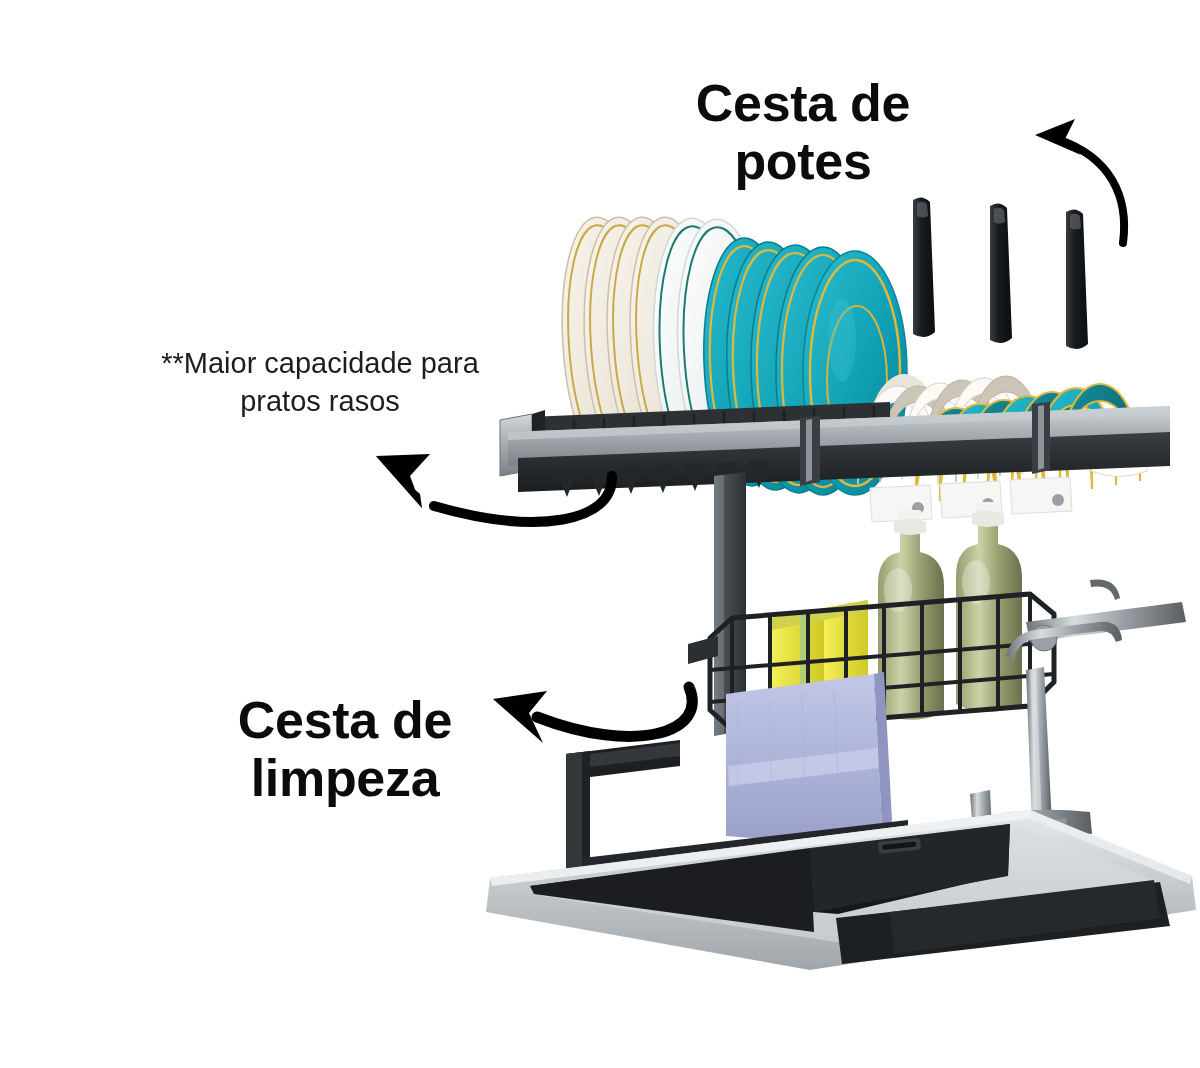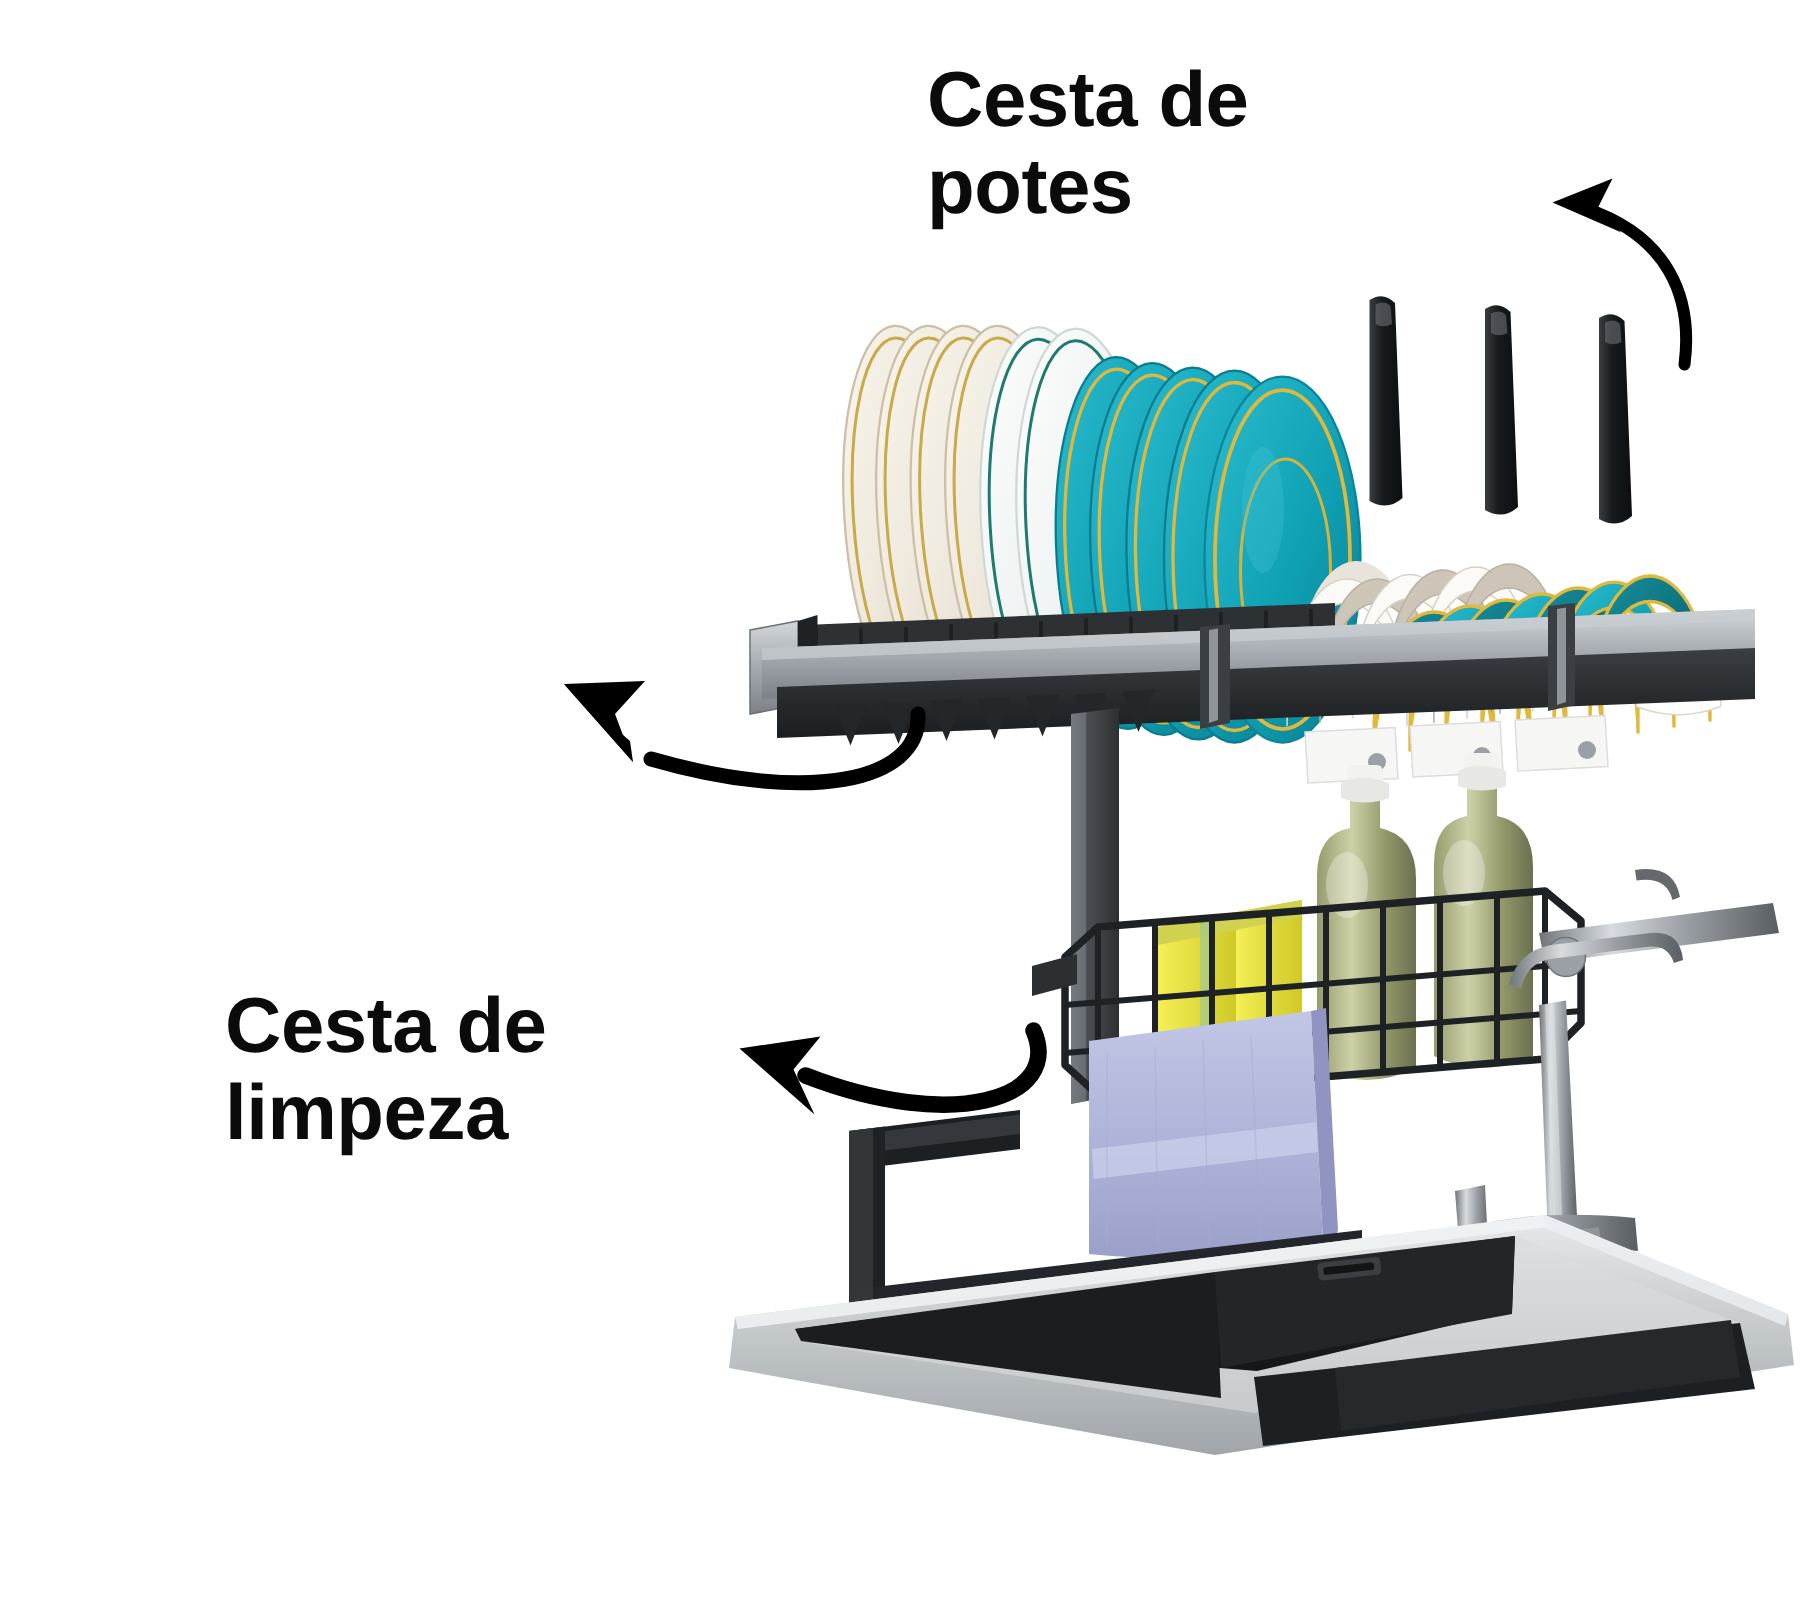--- a/index.html
+++ b/index.html
@@ -13,23 +13,24 @@
   }
 
   #stage { position:absolute; inset:0; background:#ffffff; }
 
   
   .callout-head {
     position:absolute;
     font-weight:bold;
     color:#0b0b0b;
     line-height:1.12;
-    text-align:left;
+    text-align:center;
     letter-spacing:-0.3px;
     white-space:pre-line;
+    margin-top:36px;
   }
   #label-potes      { left:618px; top:38px;  width:370px; font-size:52px; }
   #label-pratos     { left:55px;  top:198px; width:520px; font-size:50px; }
   #label-limpeza    { left:150px; top:655px; width:390px; font-size:52px; }
 
   .callout-sub {
     position:absolute;
     color:#1d1d1d;
     font-size:29px;
     line-height:1.3;
@@ -372,20 +373,22 @@
 
   <div class="callout-head" id="label-potes">Cesta de
 potes</div>
 
   <svg class="arrow-svg" id="arrow-potes" viewBox="0 0 230 140">
     <path d="M208 138 C214 92 196 52 142 34" fill="none" stroke="#000000" stroke-width="8" stroke-linecap="round"></path>
     <path d="M120 30 L160 14 L150 34 L166 50 Z" fill="#000000"></path>
   </svg>
 
 
+  <div class="callout-sub" id="label-pratos-sub">**Maior capacidade para
+pratos rasos</div>
 
   <svg class="arrow-svg" id="arrow-pratos" viewBox="0 0 270 120">
     <path d="M242 44 C244 90 168 104 64 74" fill="none" stroke="#000000" stroke-width="10" stroke-linecap="round"></path>
     <path d="M6 24 L60 22 L40 44 L52 76 Z" fill="#000000"></path>
     <path d="M6 24 L50 62 L52 76 Z" fill="#000000"></path>
   </svg>
 
   <div class="callout-head" id="label-limpeza">Cesta de
 limpeza</div>
 

